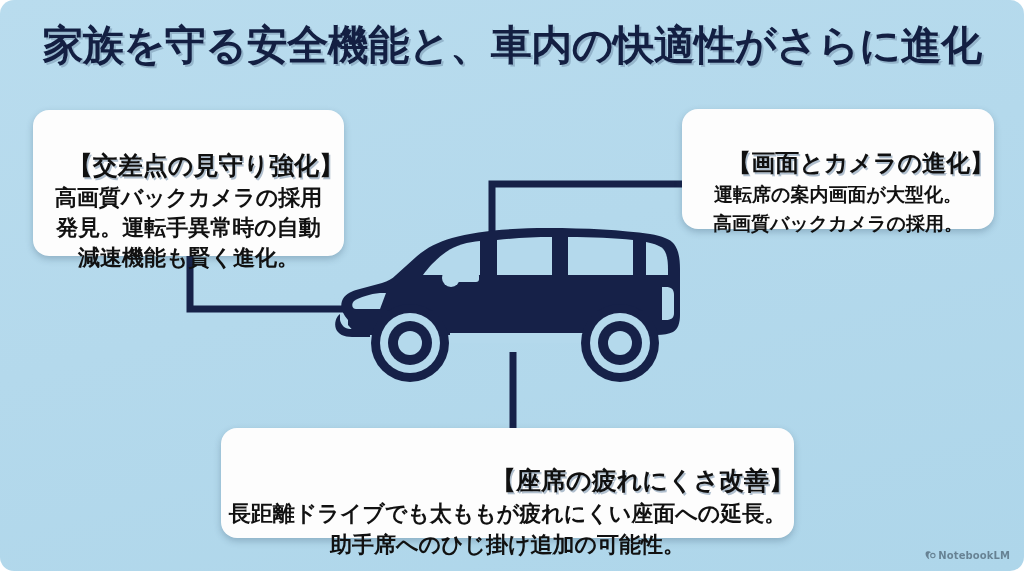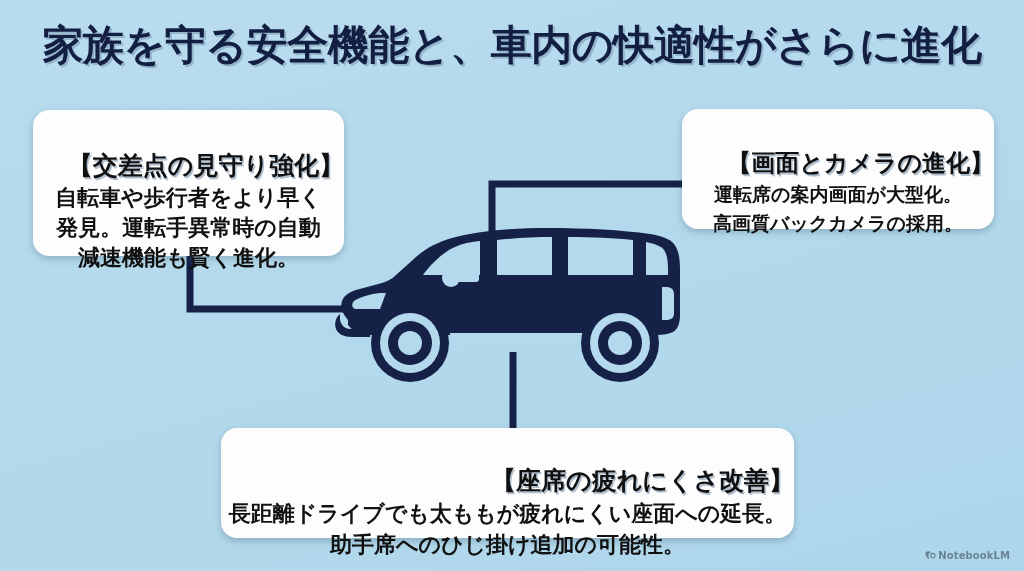--- a/index.html
+++ b/index.html
@@ -8,20 +8,21 @@
     padding: 0;
     background: #ffffff;
   }
   #canvas {
     position: relative;
     width: 1024px;
     height: 571px;
     overflow: hidden;
     background: linear-gradient(165deg, #b9dcee 0%, #b4d9ec 45%, #aed6ea 100%);
     font-family: "DejaVu Sans", "Liberation Sans", sans-serif;
+    border-radius: 14px;
     -webkit-font-smoothing: antialiased;
   }
 
   
   #title {
     position: absolute;
     left: 0;
     top: 18px;
     width: 1024px;
     text-align: center;
@@ -192,21 +193,21 @@
       <circle cx="290" cy="130" r="39" fill="#162148"></circle>
       <circle cx="290" cy="130" r="30" fill="#b4d9ec"></circle>
       <circle cx="290" cy="130" r="22" fill="#162148"></circle>
       <circle cx="290" cy="130" r="12" fill="#b4d9ec"></circle>
     </g>
   </svg>
 
   <div class="callout" id="box-left">
     <div class="head">【交差点の見守り強化】</div>
     <div class="body">
-      <div>自転車や歩行者をより早く</div>
+      <div>高画質バックカメラの採用</div>
       <div>発見。運転手異常時の自動</div>
       <div>減速機能も賢く進化。</div>
     </div>
   </div>
 
   <div class="callout" id="box-right">
     <div class="head">【画面とカメラの進化】</div>
     <div class="body">
       <div>運転席の案内画面が大型化。</div>
       <div>高画質バックカメラの採用。</div>

